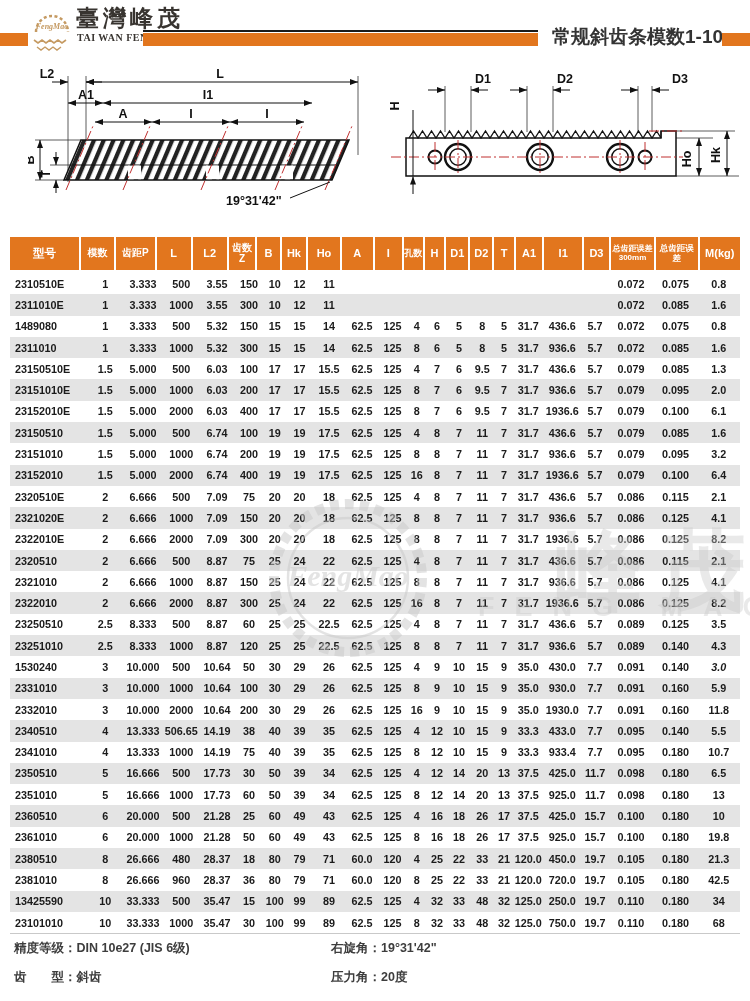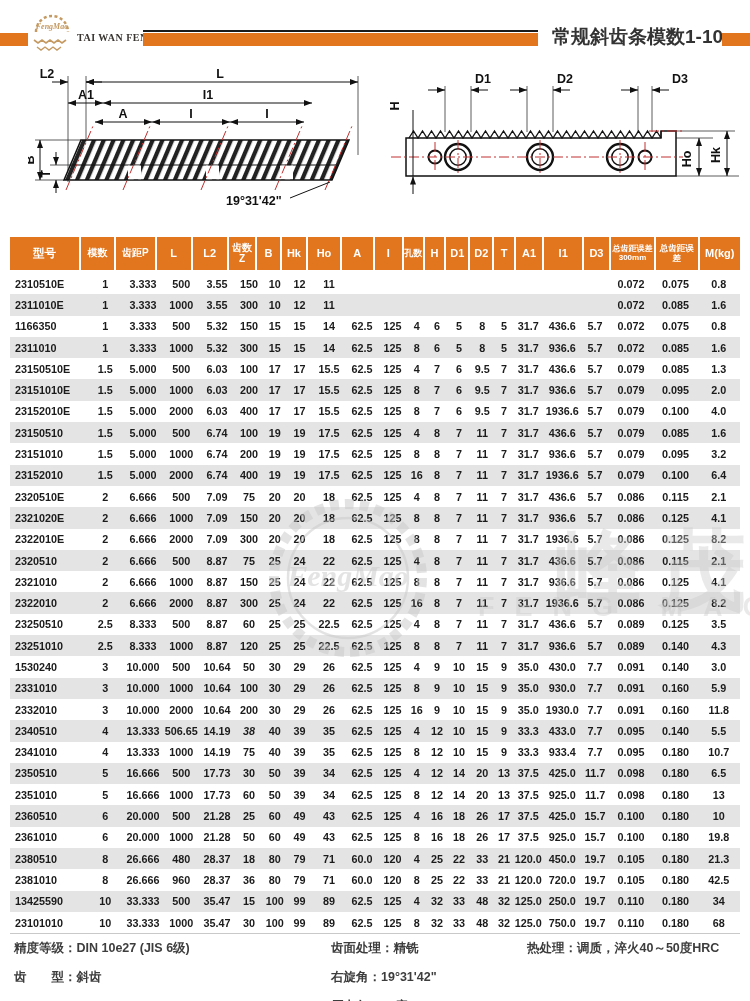--- a/index.html
+++ b/index.html
@@ -47,20 +47,21 @@
 
 <div class="page">
 
   <div class="hdr-orange o-left"></div>
   <svg class="emblem" width="46" height="52" viewBox="0 0 46 52">
     <path d="M8,30 A16,16 0 1 1 40,30" fill="none" stroke="#C59A62" stroke-width="2.5" stroke-dasharray="3 2.5"></path>
     <text x="24" y="27" text-anchor="middle" style="font-family:'Liberation Serif',serif;font-style:italic;font-size:8px;font-weight:bold;fill:#C59A62;">FengMao</text>
     <polyline points="6,38 10,41 14,38 18,41 22,38 26,41 30,38 34,41 38,38" fill="none" stroke="#C59A62" stroke-width="1.6"></polyline>
     <polyline points="9,45 13,48 17,45 21,48 25,45 29,48 33,45" fill="none" stroke="#C59A62" stroke-width="1.4"></polyline>
   </svg>
+  <div class="brand-cn">臺灣峰茂</div>
   <div class="brand-en">TAI WAN FENG MAO</div>
   <div class="hdr-line"></div>
   <div class="hdr-orange o-mid"></div>
   <div class="page-title">常规斜齿条模数1-10</div>
   <div class="hdr-orange o-right"></div>
 
   <svg class="diag dl" width="345" height="168" viewBox="0 0 345 168">
     <defs>
       <marker id="ar" markerWidth="9" markerHeight="7" refX="8" refY="3" orient="auto-start-reverse">
         <path d="M0,0L8,3L0,6Z" fill="#111"></path>
@@ -251,21 +252,21 @@
           <div class="td" style="flex: 24 24 0px;"></div>
           <div class="td" style="flex: 21 21 0px;"></div>
           <div class="td" style="flex: 29 29 0px;"></div>
           <div class="td" style="flex: 41 41 0px;"></div>
           <div class="td" style="flex: 27 27 0px;"></div>
           <div class="td" style="flex: 47 47 0px;">0.072</div>
           <div class="td" style="flex: 45 45 0px;">0.085</div>
           <div class="td" style="flex: 44 44 0px;">1.6</div>
         </div>
         <div class="tr">
-          <div class="td model" style="flex: 75 75 0px;">1166350</div>
+          <div class="td model" style="flex: 75 75 0px;">1489080</div>
           <div class="td" style="flex: 36 36 0px;">1</div>
           <div class="td" style="flex: 42 42 0px;">3.333</div>
           <div class="td" style="flex: 37 37 0px;">500</div>
           <div class="td" style="flex: 37 37 0px;">5.32</div>
           <div class="td" style="flex: 29 29 0px;">150</div>
           <div class="td" style="flex: 24 24 0px;">15</div>
           <div class="td" style="flex: 27 27 0px;">15</div>
           <div class="td" style="flex: 34 34 0px;">14</div>
           <div class="td" style="flex: 34 34 0px;">62.5</div>
           <div class="td" style="flex: 29 29 0px;">125</div>
@@ -368,21 +369,21 @@
           <div class="td" style="flex: 21 21 0px;">8</div>
           <div class="td" style="flex: 21 21 0px;">7</div>
           <div class="td" style="flex: 24 24 0px;">6</div>
           <div class="td" style="flex: 24 24 0px;">9.5</div>
           <div class="td" style="flex: 21 21 0px;">7</div>
           <div class="td" style="flex: 29 29 0px;">31.7</div>
           <div class="td" style="flex: 41 41 0px;">1936.6</div>
           <div class="td" style="flex: 27 27 0px;">5.7</div>
           <div class="td" style="flex: 47 47 0px;">0.079</div>
           <div class="td" style="flex: 45 45 0px;">0.100</div>
-          <div class="td" style="flex: 44 44 0px;">4.0</div>
+          <div class="td" style="flex: 44 44 0px;">6.1</div>
         </div>
         <div class="tr alt">
           <div class="td model" style="flex: 75 75 0px;">23150510</div>
           <div class="td" style="flex: 36 36 0px;">1.5</div>
           <div class="td" style="flex: 42 42 0px;">5.000</div>
           <div class="td" style="flex: 37 37 0px;">500</div>
           <div class="td" style="flex: 37 37 0px;">6.74</div>
           <div class="td" style="flex: 29 29 0px;">100</div>
           <div class="td" style="flex: 24 24 0px;">19</div>
           <div class="td" style="flex: 27 27 0px;">19</div>
@@ -656,21 +657,21 @@
           <div class="td" style="flex: 21 21 0px;">4</div>
           <div class="td" style="flex: 21 21 0px;">9</div>
           <div class="td" style="flex: 24 24 0px;">10</div>
           <div class="td" style="flex: 24 24 0px;">15</div>
           <div class="td" style="flex: 21 21 0px;">9</div>
           <div class="td" style="flex: 29 29 0px;">35.0</div>
           <div class="td" style="flex: 41 41 0px;">430.0</div>
           <div class="td" style="flex: 27 27 0px;">7.7</div>
           <div class="td" style="flex: 47 47 0px;">0.091</div>
           <div class="td" style="flex: 45 45 0px;">0.140</div>
-          <div class="td" style="flex: 44 44 0px;">3.0</div>
+          <div class="td" style="flex: 44 44 0px; font-style: italic;">3.0</div>
         </div>
         <div class="tr alt">
           <div class="td model" style="flex: 75 75 0px;">2331010</div>
           <div class="td" style="flex: 36 36 0px;">3</div>
           <div class="td" style="flex: 42 42 0px;">10.000</div>
           <div class="td" style="flex: 37 37 0px;">1000</div>
           <div class="td" style="flex: 37 37 0px;">10.64</div>
           <div class="td" style="flex: 29 29 0px;">100</div>
           <div class="td" style="flex: 24 24 0px;">30</div>
           <div class="td" style="flex: 27 27 0px;">29</div>
@@ -712,21 +713,21 @@
           <div class="td" style="flex: 47 47 0px;">0.091</div>
           <div class="td" style="flex: 45 45 0px;">0.160</div>
           <div class="td" style="flex: 44 44 0px;">11.8</div>
         </div>
         <div class="tr alt">
           <div class="td model" style="flex: 75 75 0px;">2340510</div>
           <div class="td" style="flex: 36 36 0px;">4</div>
           <div class="td" style="flex: 42 42 0px;">13.333</div>
           <div class="td" style="flex: 37 37 0px;">506.65</div>
           <div class="td" style="flex: 37 37 0px;">14.19</div>
-          <div class="td" style="flex: 29 29 0px; font-style: italic;">38</div>
+          <div class="td" style="flex: 29 29 0px;">38</div>
           <div class="td" style="flex: 24 24 0px;">40</div>
           <div class="td" style="flex: 27 27 0px;">39</div>
           <div class="td" style="flex: 34 34 0px;">35</div>
           <div class="td" style="flex: 34 34 0px;">62.5</div>
           <div class="td" style="flex: 29 29 0px;">125</div>
           <div class="td" style="flex: 21 21 0px;">4</div>
           <div class="td" style="flex: 21 21 0px;">12</div>
           <div class="td" style="flex: 24 24 0px;">10</div>
           <div class="td" style="flex: 24 24 0px;">15</div>
           <div class="td" style="flex: 21 21 0px;">9</div>
@@ -962,21 +963,19 @@
     <text x="90" y="98" text-anchor="middle" style="font-family:'Liberation Serif',serif;font-style:italic;font-size:30px;font-weight:bold;fill:#c9c9c9;">FengMao</text>
   </svg>
   <div class="wm wm-cn">峰茂</div>
   <div class="wm wm-en">FENG MAO</div>
 
   <div class="spec sc1">
       <div>精度等级：DIN 10e27 (JIS 6级)</div>
       <div>齿　　型：斜齿</div>
     </div>
   <div class="spec sc2">
-      <div>齿面处理：精铣</div>
       <div>右旋角：19°31'42"</div>
       <div>压力角：20度</div>
     </div>
   <div class="spec sc3">
-      <div>热处理：调质，淬火40～50度HRC</div>
     </div>
 
 </div>
 
 </body></html>

